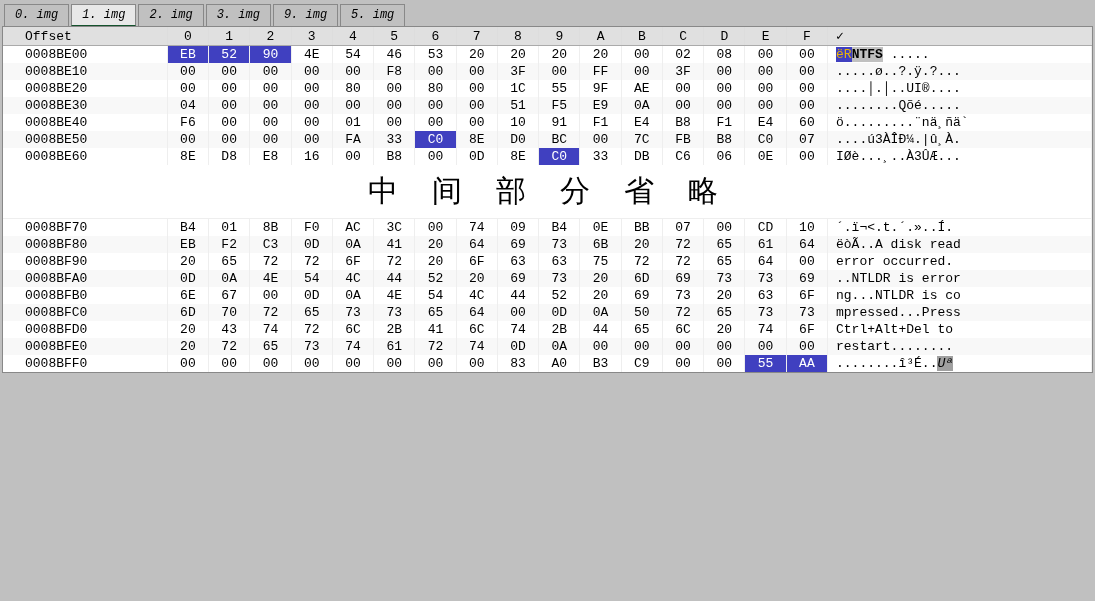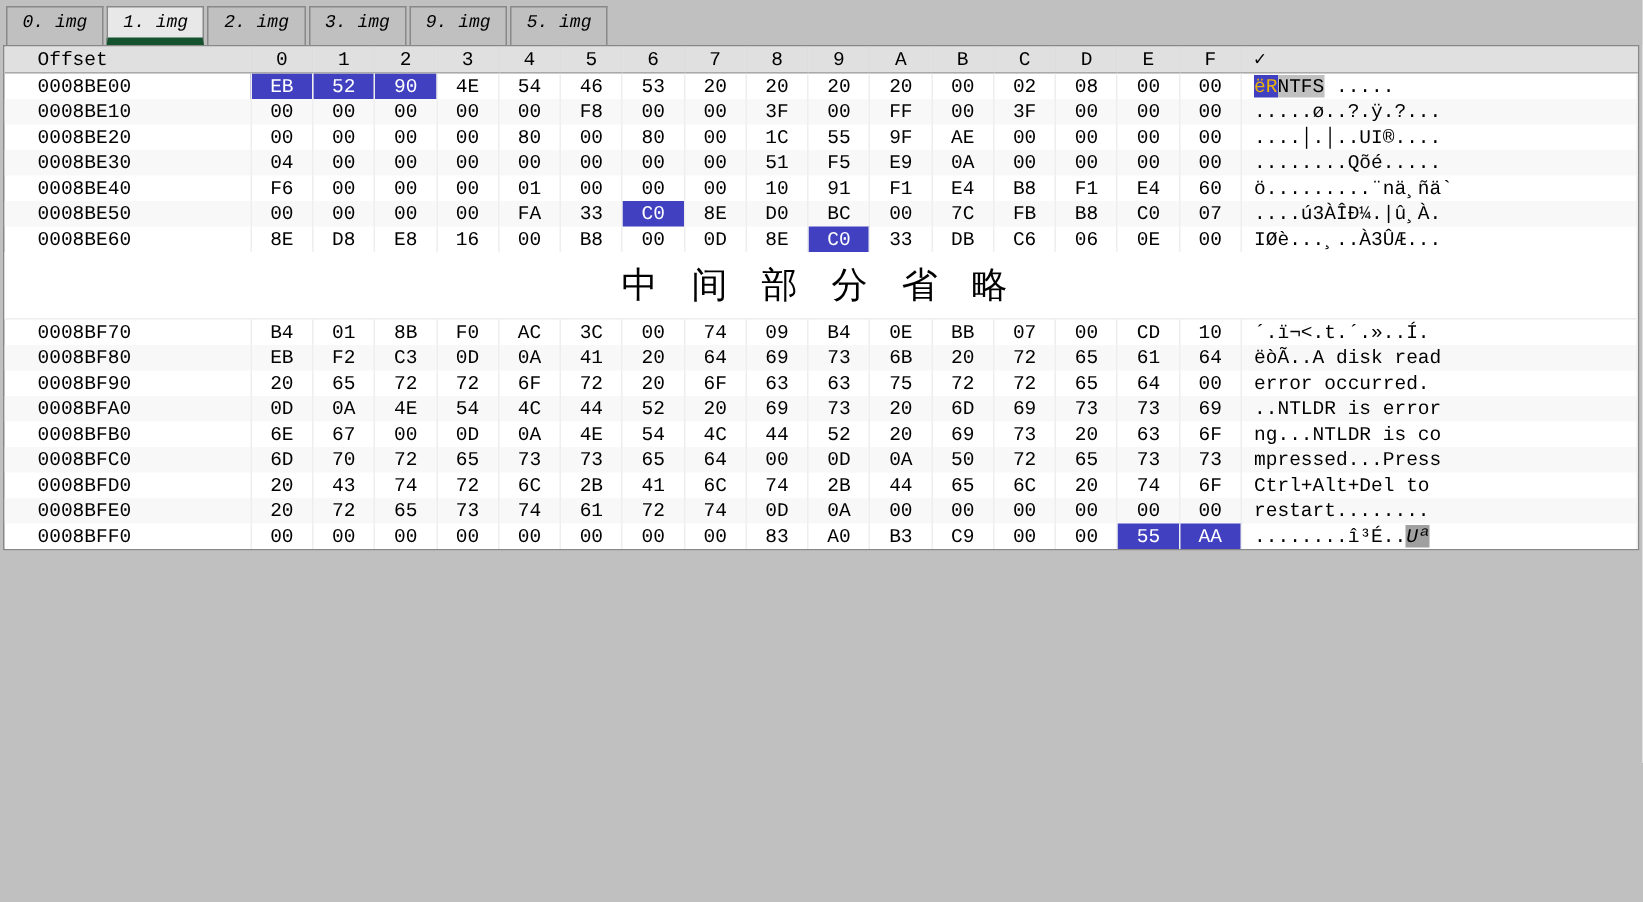--- a/index.html
+++ b/index.html
@@ -22,21 +22,21 @@
       padding: 3px 10px;
       border: 1px solid #888;
       background: #c0c0c0;
       cursor: pointer;
       font-family: 'Courier New', Courier, monospace;
       font-size: 12px;
       border-bottom: none;
     }
     .tab.active {
       background: #e8e8e8;
-      border-bottom: 5px solid #14532d;
+      border-bottom: 1px solid #14532d;
       z-index: 1;
     }
     .hex-table-wrapper {
       border: 1px solid #888;
       margin: 0 2px;
       background: #fff;
       overflow: hidden;
     }
     table {
       border-collapse: collapse;
@@ -76,25 +76,25 @@
     .highlight-blue {
       background: #4040c0;
       color: #fff;
     }
     .checkmark-col {
       min-width: 24px;
       border-left: 1px solid #aaa;
     }
     .middle-omit {
       text-align: center;
-      font-size: 24px;
+      font-size: 30px;
       padding: 6px 0;
       letter-spacing: 8px;
       color: #000;
-      font-family: Liberation Sans, sans-serif;
+      font-family: Liberation Mono, monospace;
       background: #fff;
       border-bottom: 1px solid #eee;
     }
   </style>
 </head>
 <body>
 
 <div>
   <div class="tabs" id="tabs-container">
       <div class="tab">0. img</div>
@@ -141,21 +141,21 @@
           <td>53</td>
           <td>20</td>
           <td>20</td>
           <td>20</td>
           <td>20</td>
           <td>00</td>
           <td>02</td>
           <td>08</td>
           <td>00</td>
           <td>00</td>
-          <td class="col-ascii"><span style="background: rgb(64, 64, 192); color: #eab308;">ëR</span><span style="background: rgb(192, 192, 192); color: rgb(0, 0, 0); font-weight: normal;">NTFS</span><span>     .....</span></td>
+          <td class="col-ascii"><span style="background: rgb(64, 64, 192); color: #eab308;">ëR</span><span style="background: rgb(192, 192, 192); color: rgb(0, 0, 0); font-weight: bold;">NTFS</span><span>     .....</span></td>
         </tr>
         <tr>
           <td class="col-offset">0008BE10</td>
           <td>00</td>
           <td>00</td>
           <td>00</td>
           <td>00</td>
           <td>00</td>
           <td>F8</td>
           <td>00</td>

